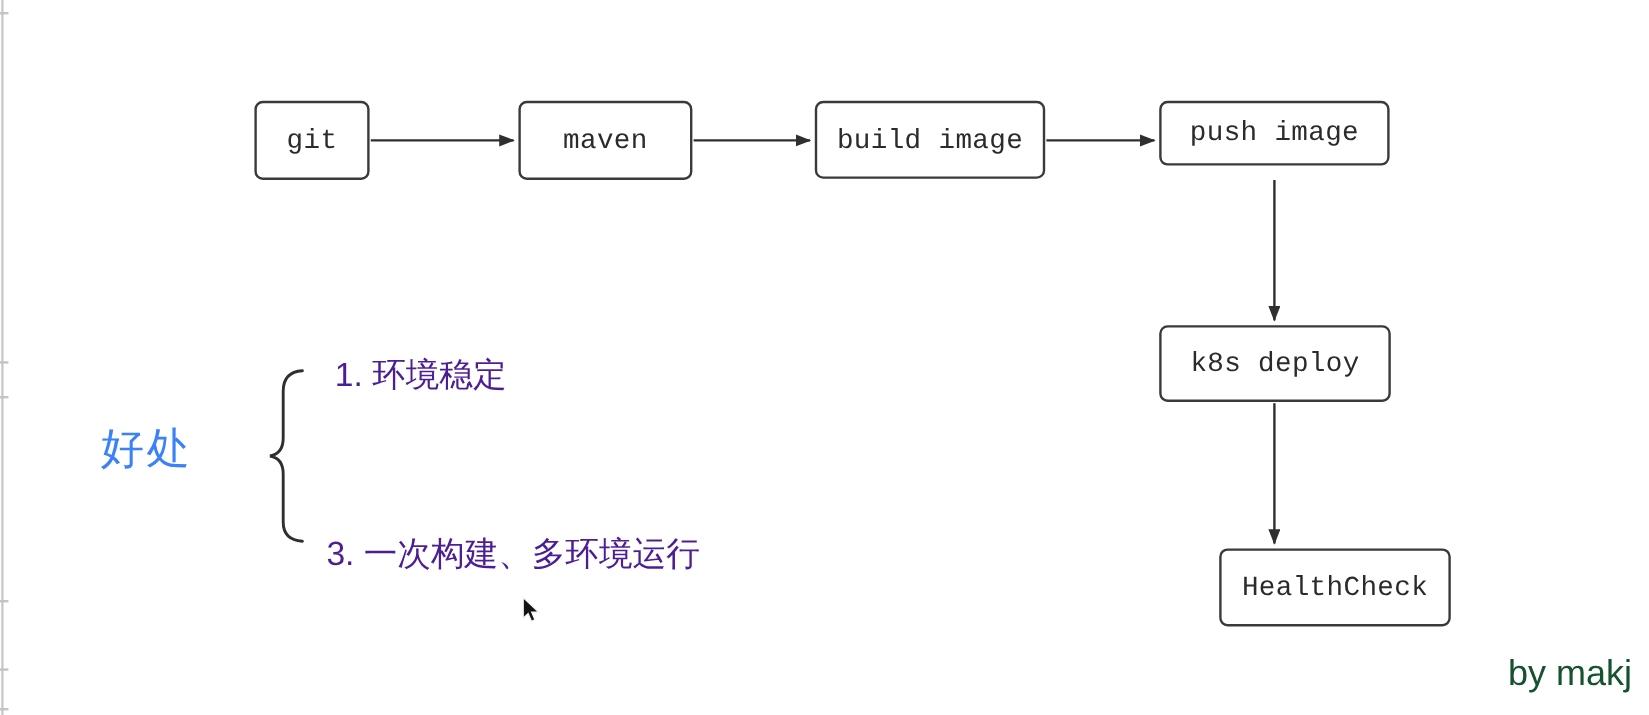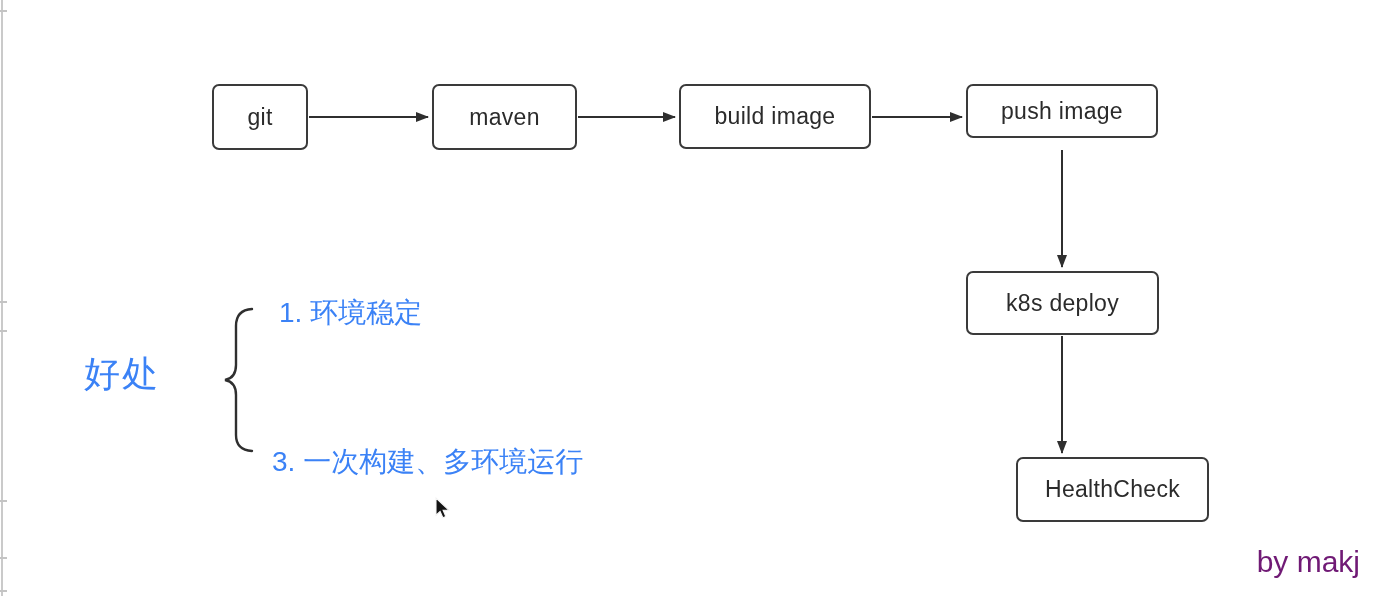--- a/index.html
+++ b/index.html
@@ -33,52 +33,52 @@
     width: 1374px; height: 596px;
     pointer-events: none;
   }
 
   
   .node {
     position: absolute;
     background: #ffffff;
     border: 2.5px solid #3a3a3a;
     border-radius: 7px;
-    display: flex; align-items: center; justify-content: center;
+    display: flex; align-items: center; justify-content: center; font-family: Liberation Mono, monospace;
   }
   .node span {
     font-size: 23px;
     color: #2b2b2b;
     letter-spacing: 0.3px;
     white-space: nowrap;
   }
 
   
   .benefit-heading {
     position: absolute;
     left: 84px; top: 350px;
     font-size: 36px;
     color: #3b82f6;
     letter-spacing: 2px;
   }
   .benefit-item {
     position: absolute;
     font-size: 28px;
-    color: #3b82f6;
+    color: #4c1d95;
     white-space: nowrap;
   }
   .benefit-item.i1 { left: 279px; top: 294px; }
   .benefit-item.i2 { left: 279px; top: 369px; }
   .benefit-item.i3 { left: 272px; top: 443px; }
 
   .signature {
     position: absolute;
     right: 14px; top: 545px;
     font-size: 30px;
-    color: #701a75;
+    color: #14532d;
     white-space: nowrap;
   }
 </style>
 </head>
 <body>
 
 <div class="screen">
 
   <div class="ruler-line"></div>
   <div class="ruler-tick" style="top:10px"></div>

